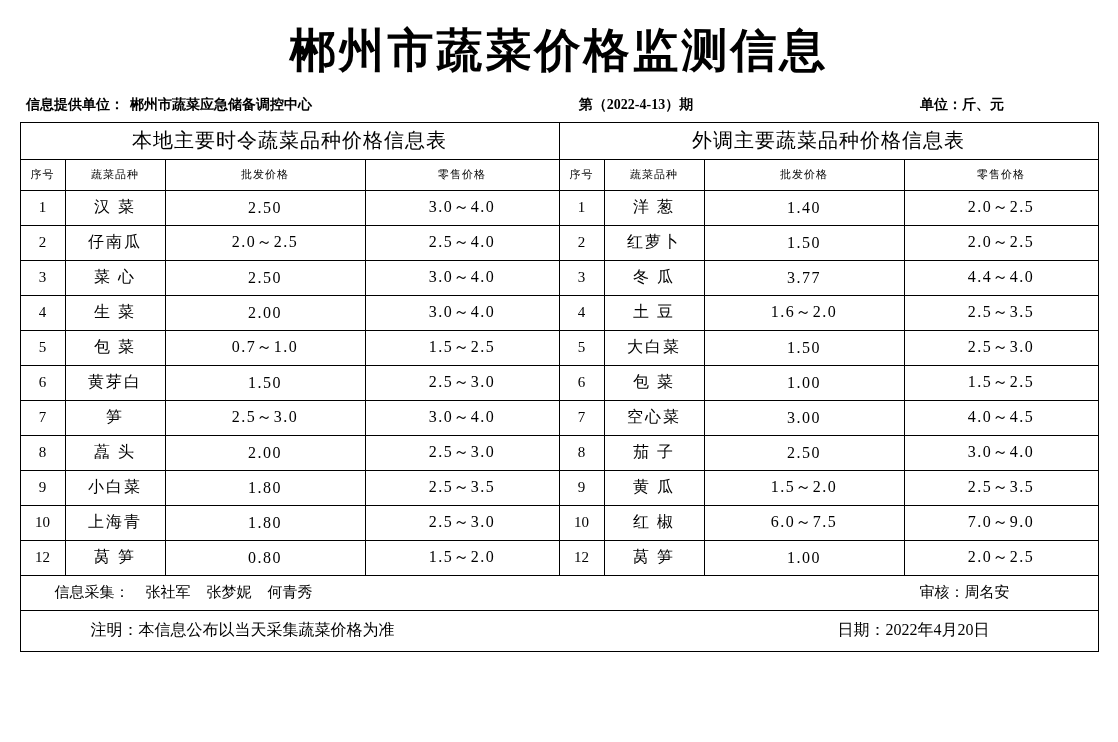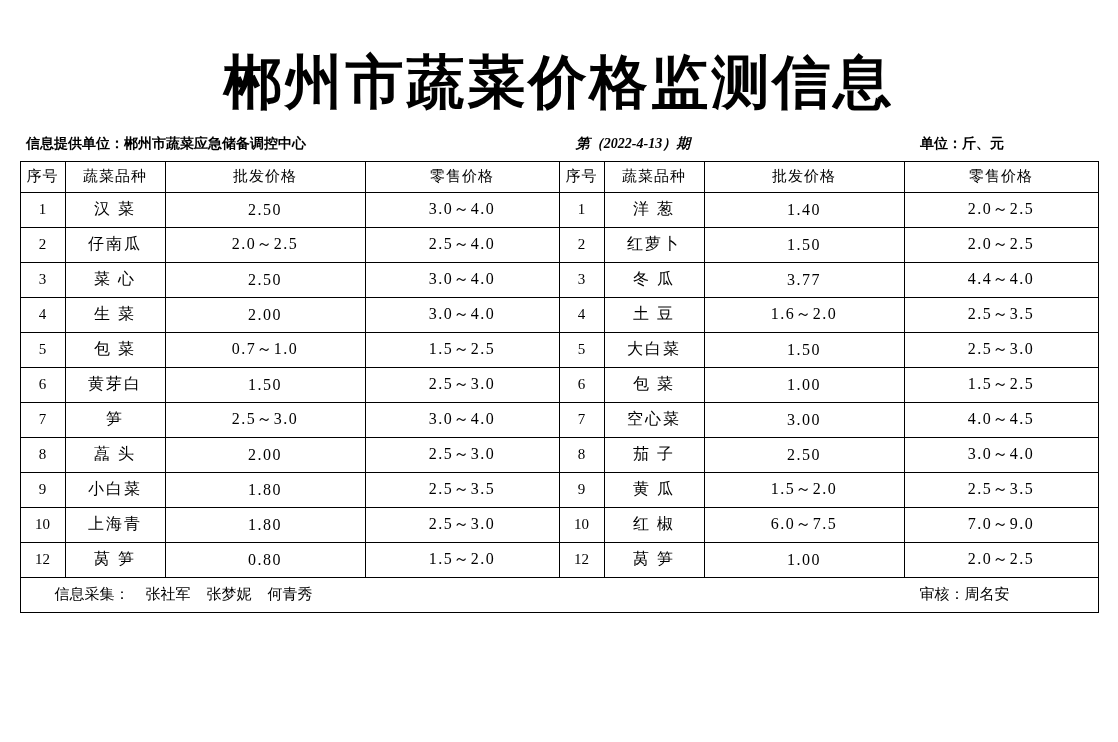--- a/index.html
+++ b/index.html
@@ -18,45 +18,43 @@
     position: relative;
     width: 1118px;
     height: 742px;
     box-sizing: border-box;
   }
   
   .title {
     text-align: center;
     font-family: "DejaVu Serif", "Liberation Serif", serif;
     font-weight: bold;
-    font-size: 58px;
+    font-size: 46px;
     letter-spacing: 3px;
     padding-top: 22px;
     padding-bottom: 6px;
     line-height: 1.25;
-    margin-top: 24px;
   }
   
   .info-row {
     display: flex;
     align-items: center;
     font-size: 14px;
     font-weight: bold;
     padding: 10px 14px 8px 26px;
     box-sizing: border-box;
   }
   .info-left {
     white-space: nowrap;
   }
-  .info-left .label { margin-right: 0; }
+  .info-left .label { margin-right: 6px; }
   .info-center {
     flex: 1;
     text-align: center;
     padding-left: 40px;
-    font-style: italic;
   }
   .info-right {
     white-space: nowrap;
     padding-right: 100px;
   }
   
   table.main {
     border-collapse: collapse;
     width: 1078px;
     margin: 0 auto;
@@ -69,21 +67,21 @@
     padding: 0;
     font-weight: normal;
   }
   .sec-head {
     font-size: 20px;
     font-weight: bold;
     height: 36px;
     letter-spacing: 1px;
   }
   .col-head {
-    font-size: 15px;
+    font-size: 11px;
     font-weight: bold;
     height: 30px;
     letter-spacing: 1px;
     margin-left: 12px;
   }
   .cell {
     height: 34px;
     font-size: 16px;
     letter-spacing: 2px;
   }
@@ -151,20 +149,24 @@
         <col class="c-name">
         <col class="c-whole">
         <col class="c-retail">
       <col class="c-idx">
         <col class="c-name">
         <col class="c-whole">
         <col class="c-retail">
     </colgroup>
     <tbody>
       <tr>
+        <td class="sec-head" colspan="4">本地主要时令蔬菜品种价格信息表</td>
+        <td class="sec-head" colspan="4">外调主要蔬菜品种价格信息表</td>
+      </tr>
+      <tr>
         <td class="col-head">序号</td>
         <td class="col-head">蔬菜品种</td>
         <td class="col-head">批发价格</td>
         <td class="col-head">零售价格</td>
         <td class="col-head">序号</td>
         <td class="col-head">蔬菜品种</td>
         <td class="col-head">批发价格</td>
         <td class="col-head">零售价格</td>
       </tr>
 
@@ -284,16 +286,26 @@
           <div class="footer-inner">
             <div class="left collect-names">
               <span>信息采集：</span><span>张社军</span><span>张梦妮</span><span>何青秀</span>
             </div>
             <div class="right">
               <span>审核：</span><span>周名安</span>
             </div>
           </div>
         </td>
       </tr>
+      <tr>
+        <td class="note-row" colspan="8">
+          <div class="note-inner">
+            <div class="left">注明：本信息公布以当天采集蔬菜价格为准</div>
+            <div class="right">
+              <span>日期：</span><span>2022年4月20日</span>
+            </div>
+          </div>
+        </td>
+      </tr>
     </tbody>
   </table>
 
 </div>
 
 </body></html>

